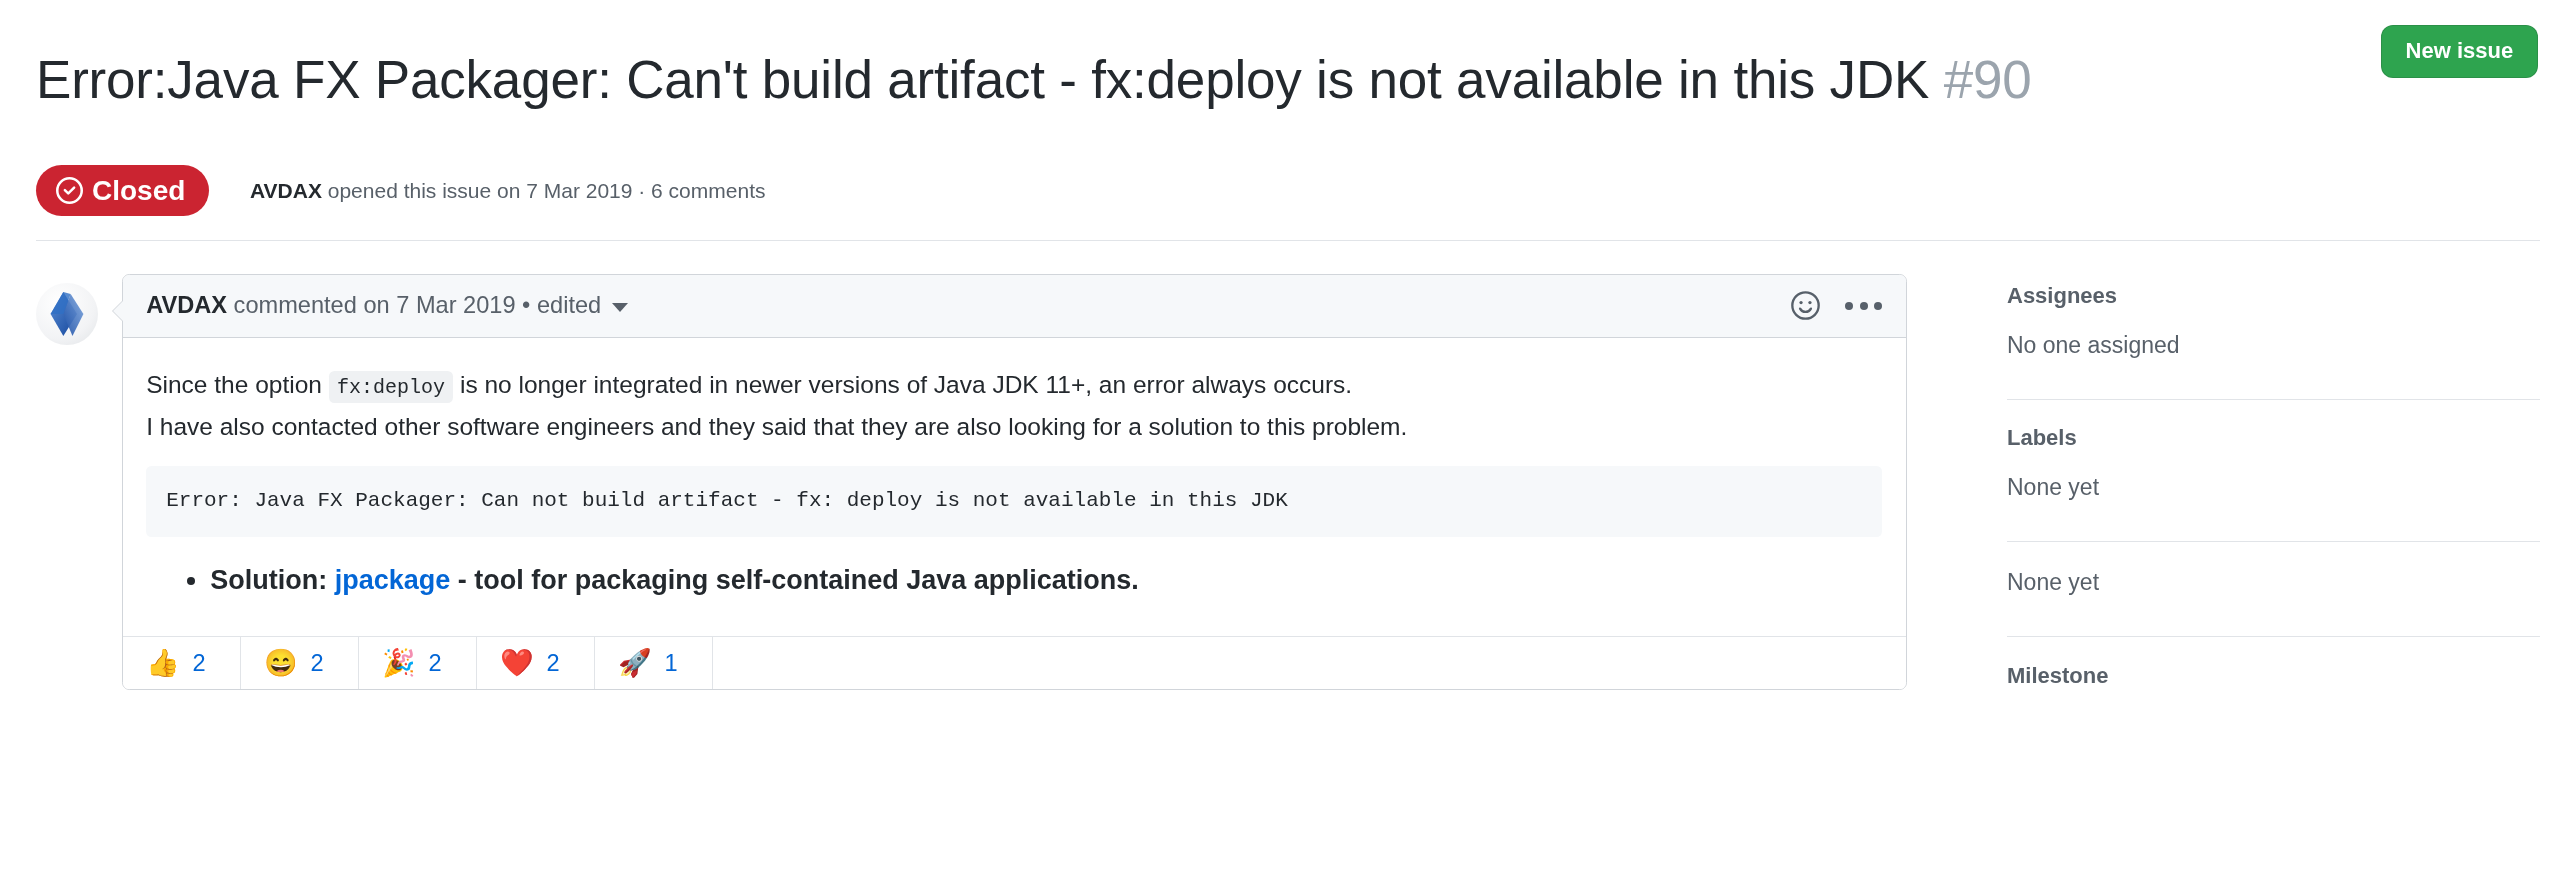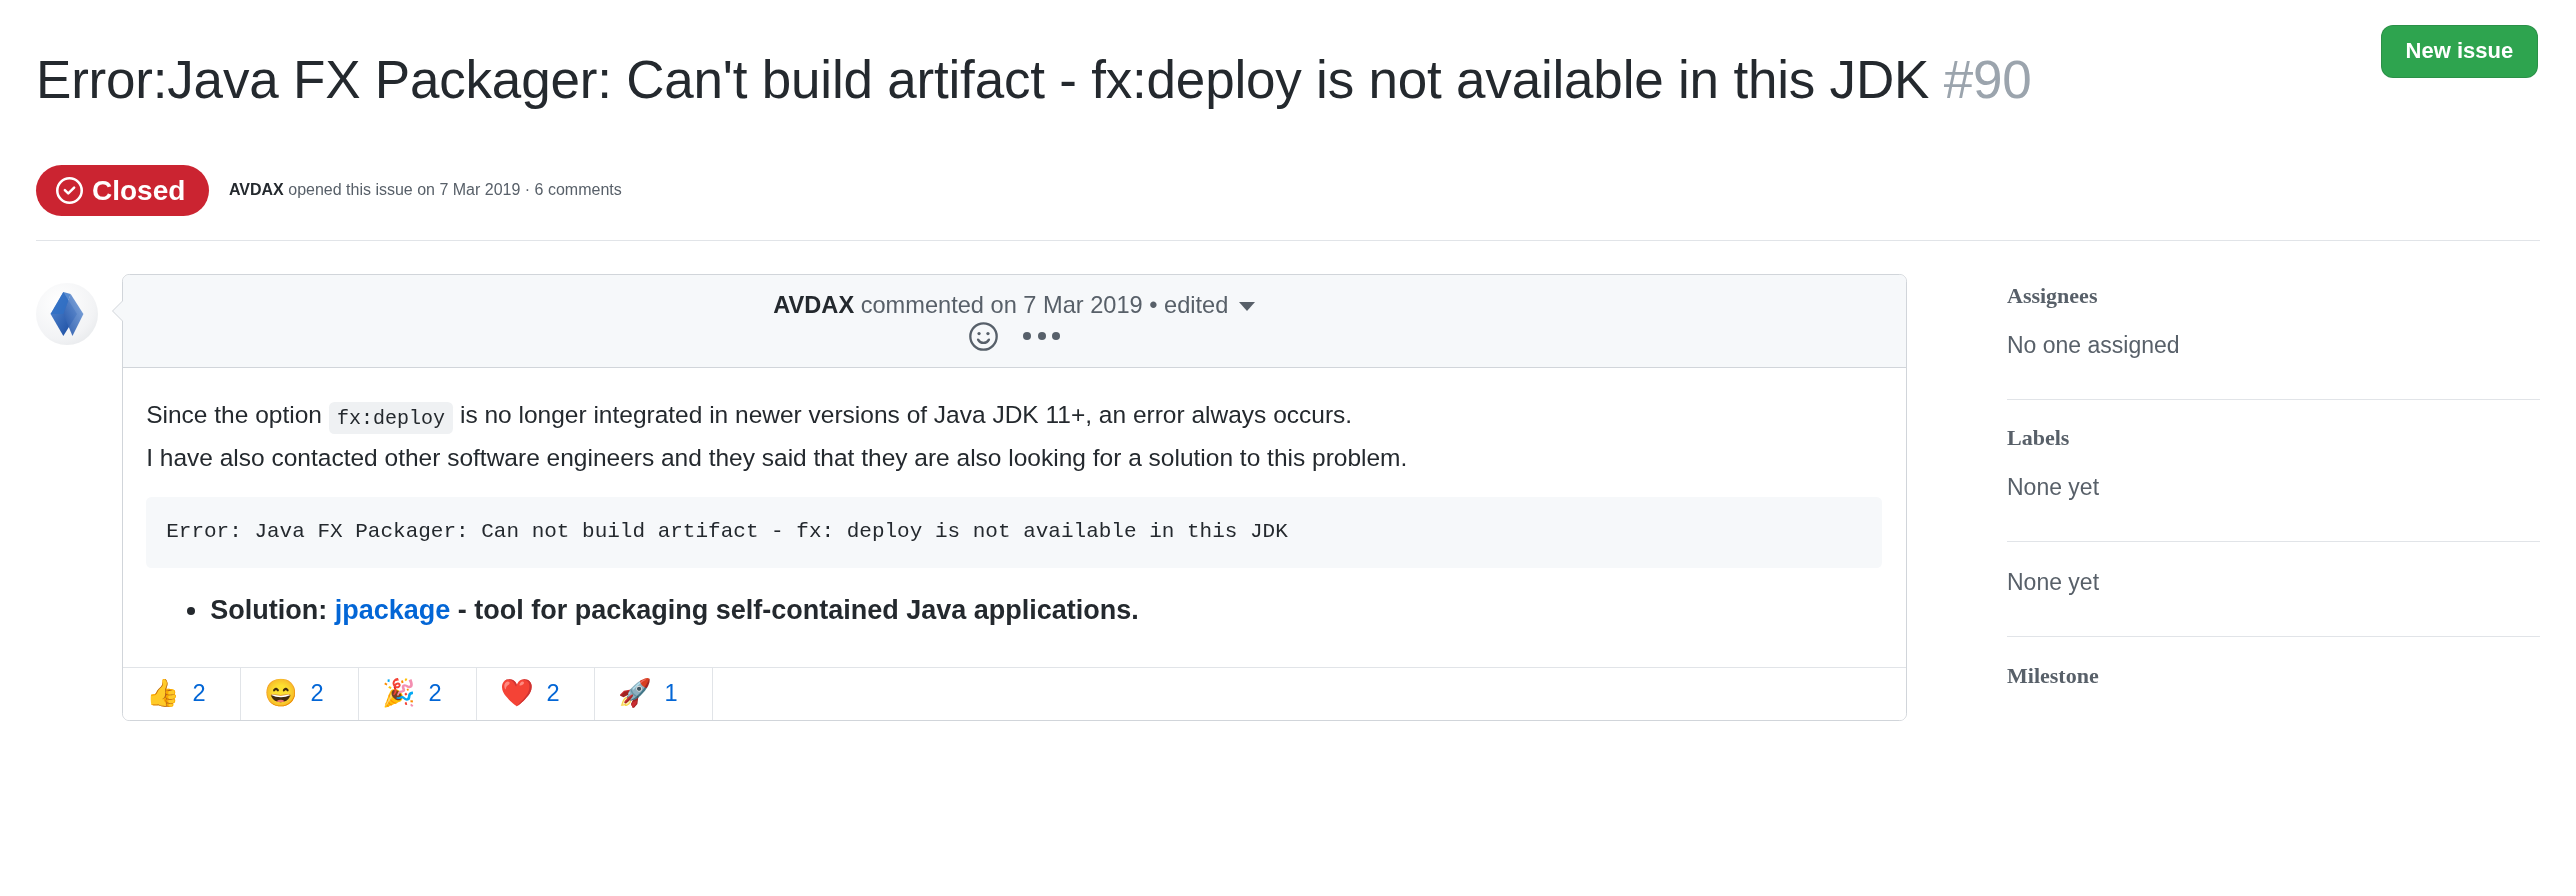--- a/index.html
+++ b/index.html
@@ -67,22 +67,22 @@
     color: #ffffff;
     border-radius: 36px;
     padding: 9px 23.6px 9px 20px;
     font-size: 28px;
     font-weight: 600;
     line-height: 1.2;
     cursor: default;
   }
   .state-badge svg { display: block; }
   .meta-text {
-    margin-left: 20px;
-    font-size: 16px;
+    margin-left: 41px;
+    font-size: 21px;
     color: #586069;
     line-height: 1.3;
   }
   .meta-text .author { color: #24292e; font-weight: 600; }
 
   .header-divider {
     height: 0.9px;
     background: #e1e4e8;
     width: 100%;
   }
@@ -135,21 +135,20 @@
     border-bottom: 11px solid transparent;
     border-right: 11px solid #f6f8fa;
   }
   .comment-header {
     display: flex;
     align-items: center;
     background: #f6f8fa;
     border-bottom: 0.9px solid #d1d5da;
     border-radius: 6.4px 6.4px 0 0;
     padding: 15.4px 23.6px;
-    flex-direction: column;
   }
   .comment-header-text {
     font-size: 23.6px;
     color: #586069;
     line-height: 1.3;
     flex: 1 1 auto;
   }
   .comment-header-text .author { color: #24292e; font-weight: 600; }
   .caret-down {
     display: inline-block;
@@ -236,21 +235,20 @@
   }
 
   
   .side-section { padding-bottom: 20px; }
   .side-title {
     font-size: 22px;
     font-weight: 600;
     color: #586069;
     line-height: 1.4;
     cursor: pointer;
-    font-family: Liberation Serif, serif;
   }
   .side-value {
     font-size: 23px;
     color: #586069;
     margin-top: 17px;
     line-height: 1.4;
   }
   .side-divider {
     height: 0.9px;
     background: #e1e4e8;

